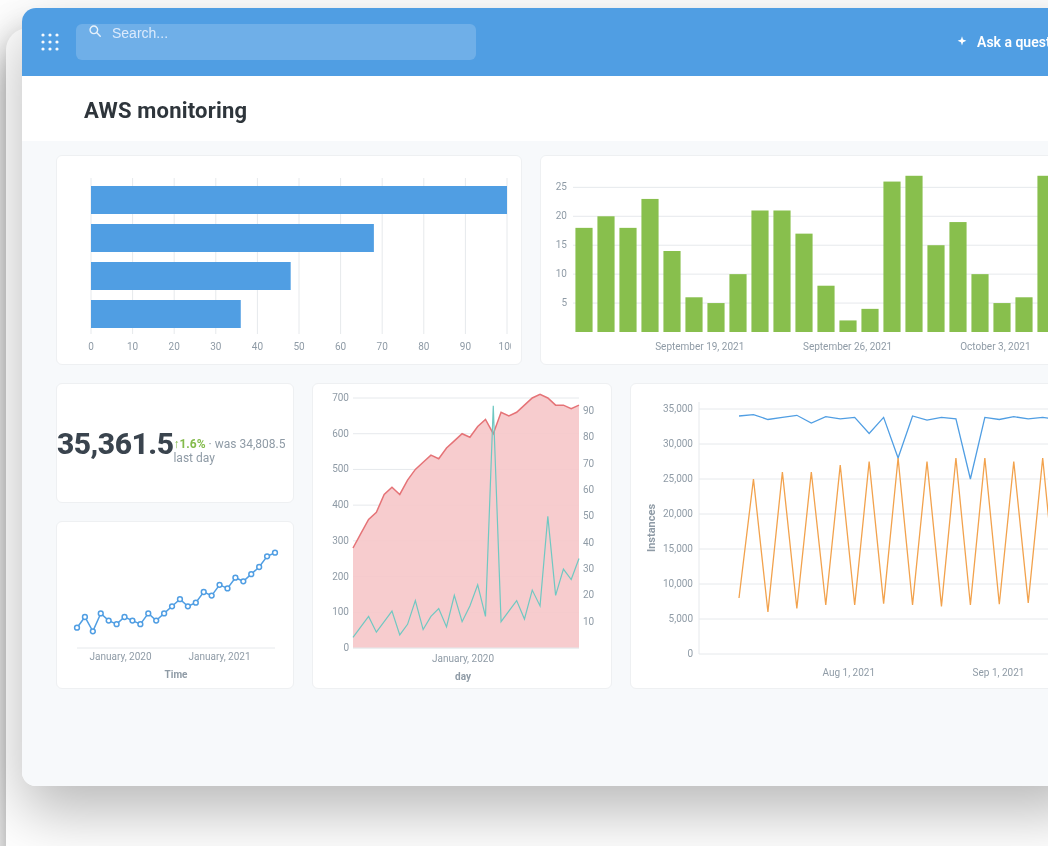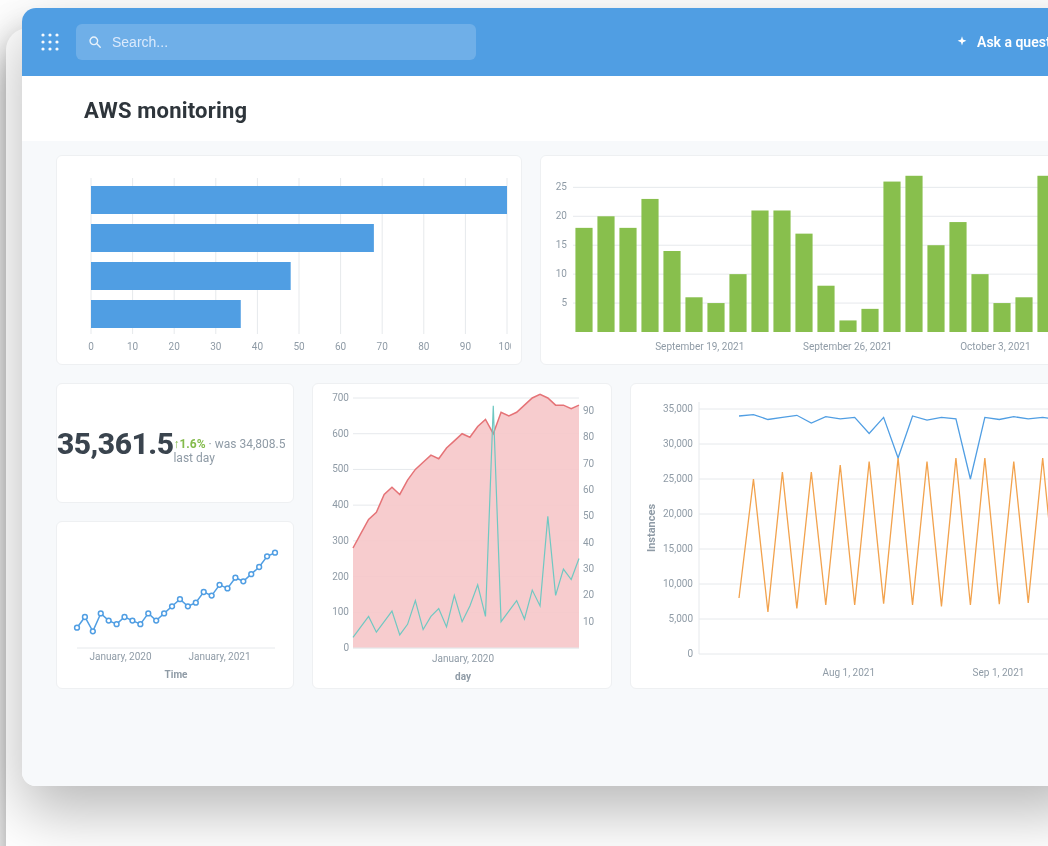--- a/index.html
+++ b/index.html
@@ -3,21 +3,21 @@
 <meta charset="utf-8">
 <style>
 html,body{margin:0;padding:0;font-family:-apple-system,BlinkMacSystemFont,"Segoe UI",Roboto,Arial,sans-serif;background:#fff;color:#2e353b}
 *{box-sizing:border-box}
 .frame{width:1048px;height:846px;position:relative;overflow:hidden}
 .frame::before{content:"";position:absolute;left:6px;top:28px;right:-60px;bottom:-60px;border-radius:22px;z-index:0;box-shadow:6px 18px 40px rgba(0,0,0,.55)}
 .app{position:absolute;left:22px;top:8px;right:-40px;bottom:60px;border-radius:14px;background:#fff;overflow:hidden;z-index:1;box-shadow:0 26px 60px rgba(0,0,0,.28)}
 .topbar{height:68px;background:#509ee3;display:flex;align-items:center;padding:0 18px;gap:16px;color:#fff}
 .logo{width:20px;height:20px;opacity:.95;display:flex;align-items:center;justify-content:center}
 .logo svg{fill:#fff}
-.search{flex:0 0 400px;display:flex;align-items:center;height:36px;background:rgba(255,255,255,.18);border-radius:6px;padding:0 12px;gap:8px;color:#e8f2fb}
+.search{flex:0 0 400px;display:flex;align-items:flex-start;height:36px;background:rgba(255,255,255,.18);border-radius:6px;padding:0 12px;gap:8px;color:#e8f2fb}
 .search input{flex:1;border:none;background:transparent;color:#fff;font-size:14px;outline:none}
 .search input::placeholder{color:#dbeafc}
 .spacer{flex:1}
 .ask{display:flex;align-items:center;gap:8px;font-size:14px;font-weight:600;cursor:pointer}
 .page-title{padding:22px 34px 18px 62px}
 .page-title h1{margin:0;font-size:22px;font-weight:700;letter-spacing:.2px}
 .board{background:#f7f9fb;height:100%;padding:14px 0 40px 34px}
 .row{display:flex;gap:18px;margin-bottom:18px}
 .card{background:#fff;border:1px solid #eef0f2;border-radius:6px}
 .c-hbar{width:466px;height:210px;padding:16px 14px 10px}

